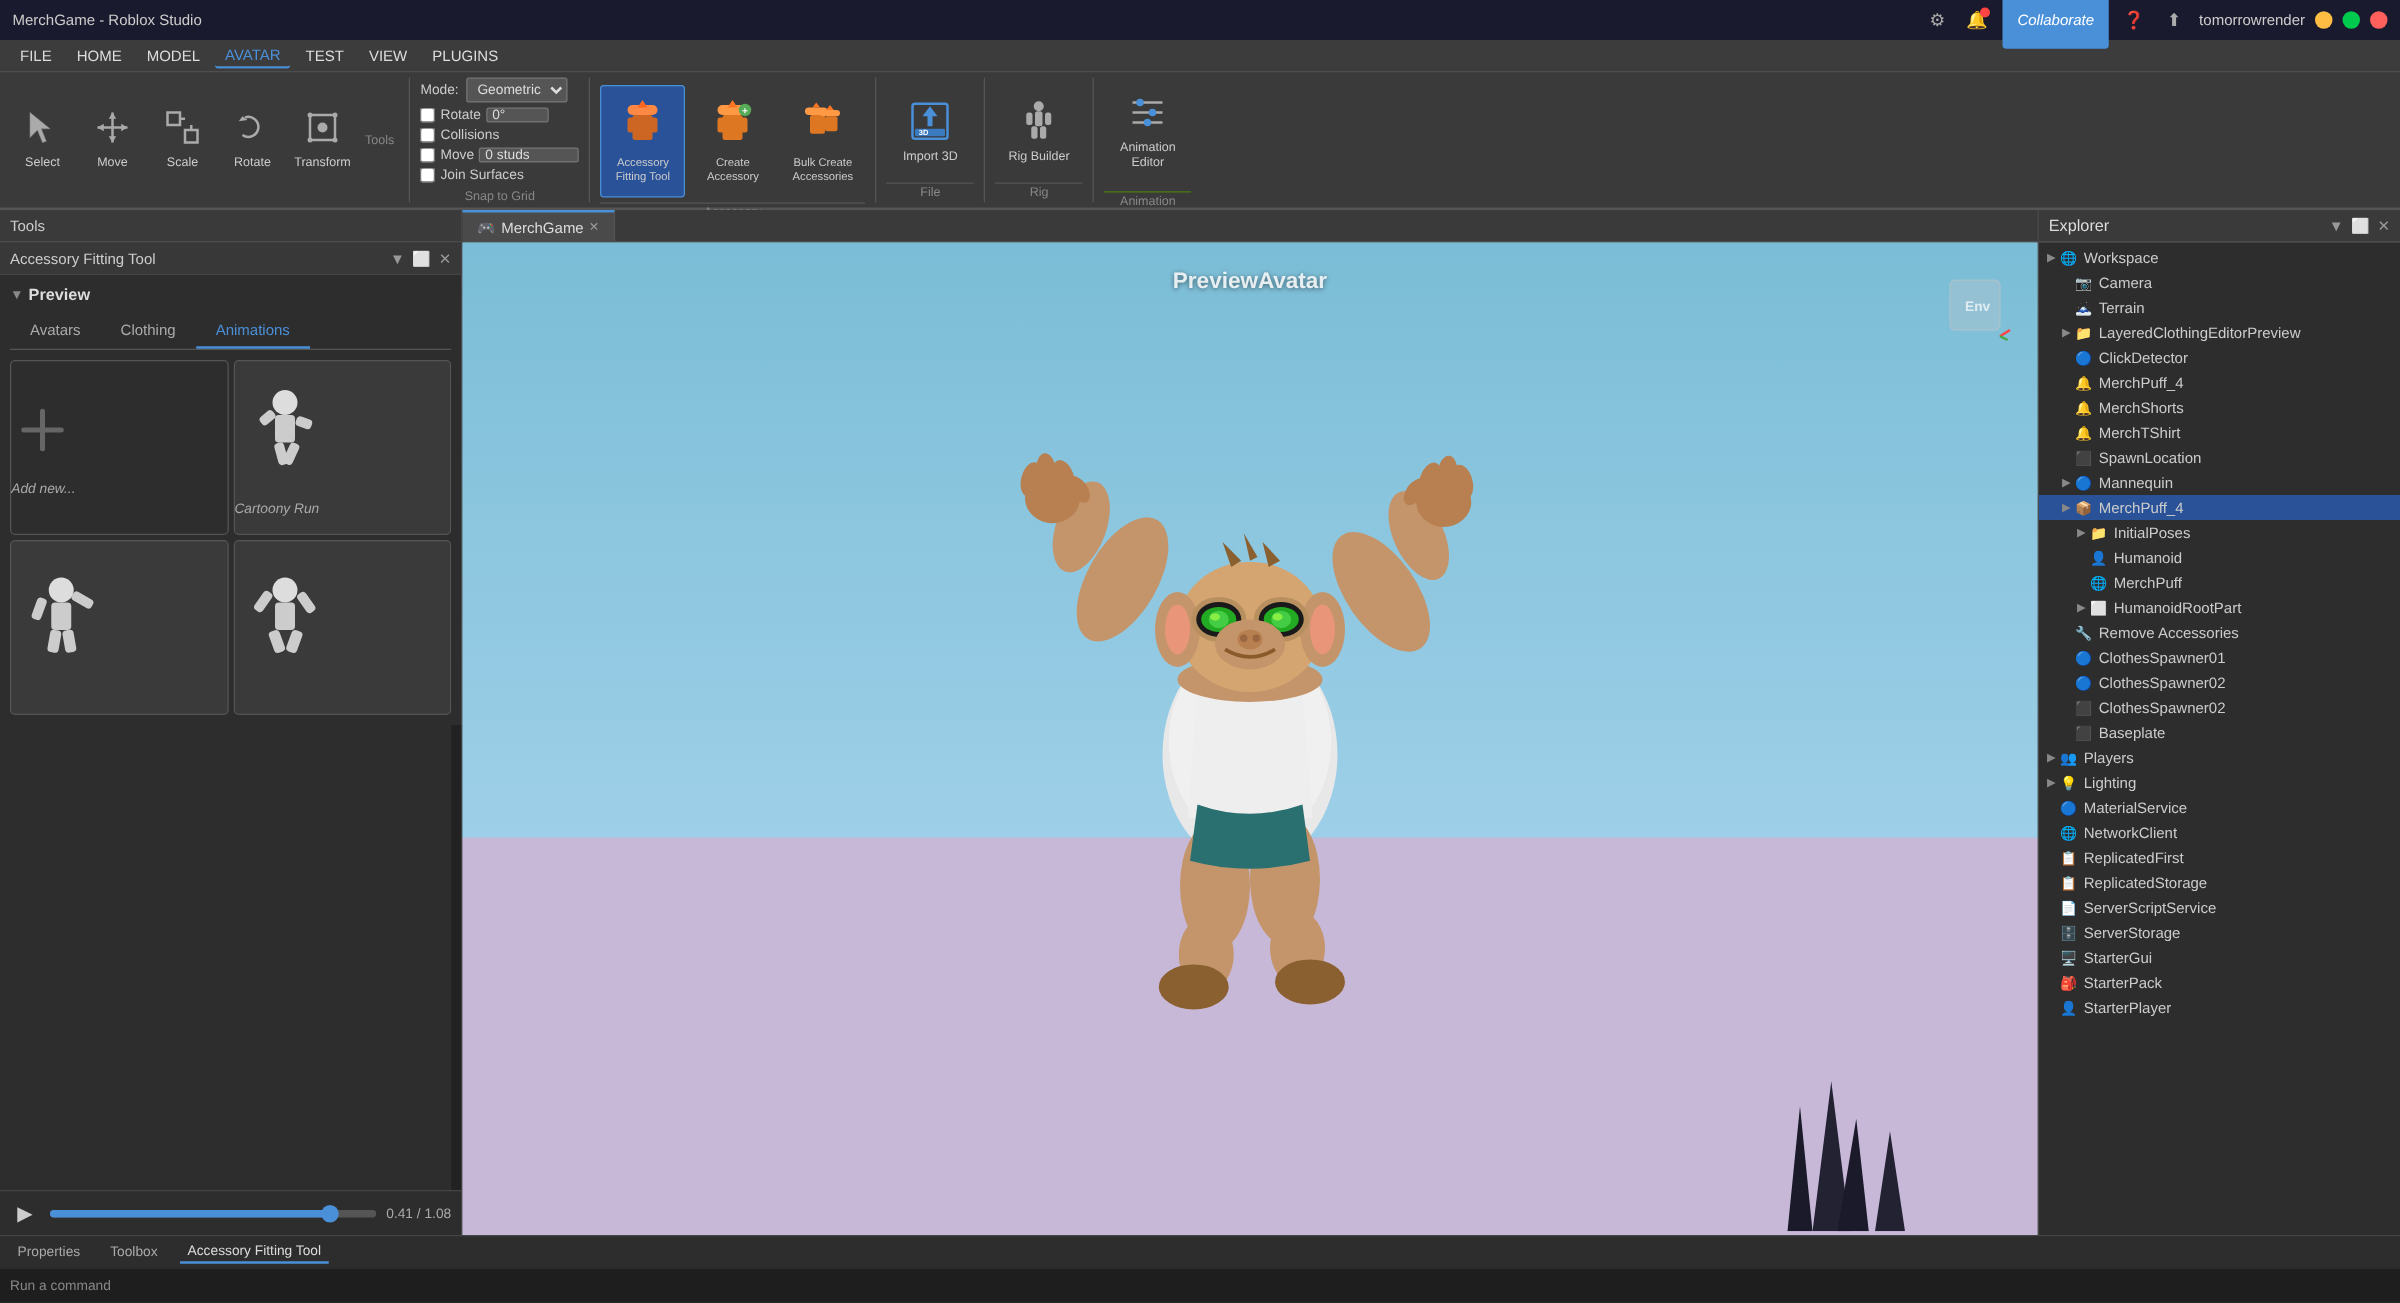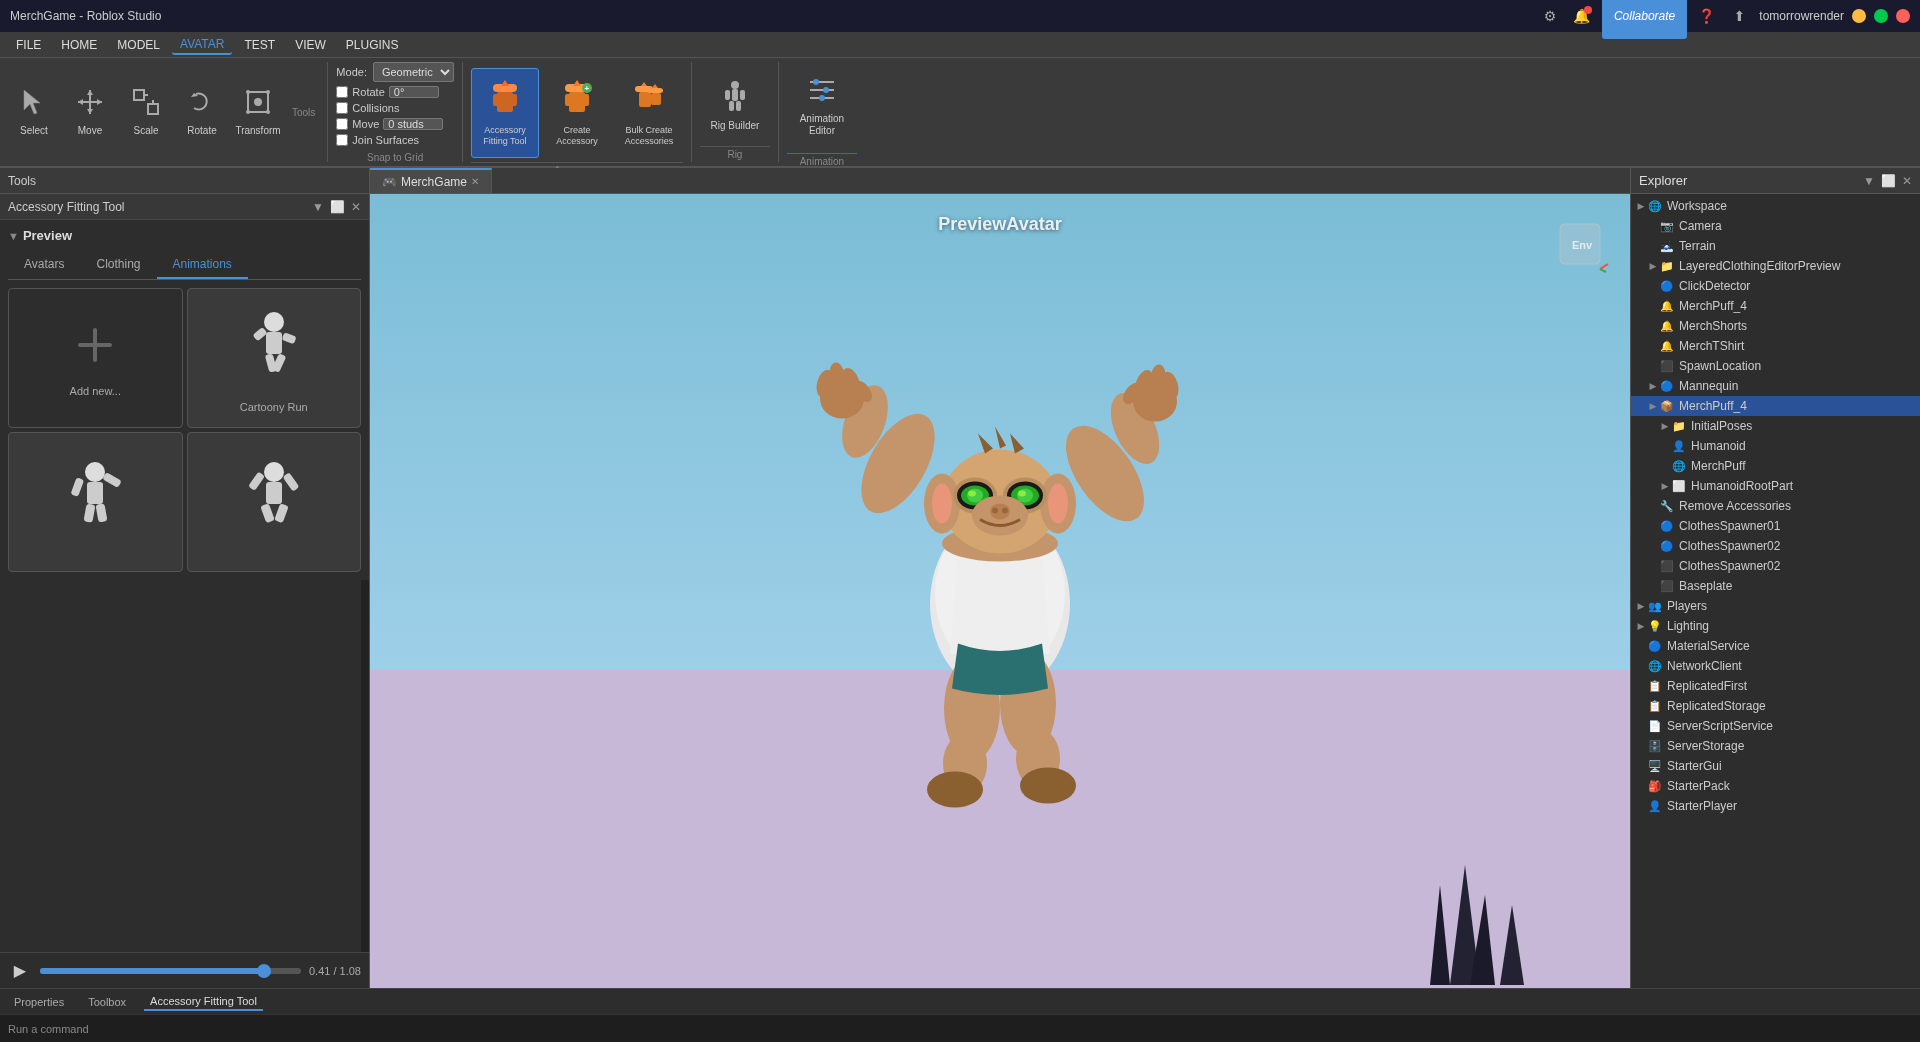--- a/index.html
+++ b/index.html
@@ -197,25 +197,25 @@
       display: grid;
       grid-template-columns: 1fr 1fr;
       gap: 4px;
     }
     .preview-item {
       background: #3a3a3a;
       border: 1px solid #555;
       border-radius: 4px;
       display: flex;
       flex-direction: column;
-      align-items: center;
       justify-content: center;
       height: 140px;
       cursor: pointer;
       position: relative;
+      font-style: italic;
     }
     .preview-item .item-icon { font-size: 36px; color: #888; }
     .preview-item .item-label { font-size: 11px; color: #aaa; margin-top: 4px; }
     .preview-item.add-new { background: #2d2d2d; }
     .preview-item.add-new .item-icon { font-size: 48px; color: #666; }
 
     
     .preview-scroll-area {
       max-height: 320px;
       overflow-y: auto;
@@ -577,21 +577,21 @@
       <label for="rotate-cb">Rotate</label>
       <input type="text" value="0°" class="snap-input" style="width: 50px;">
     </div>
     <div class="checkbox-item">
       <input type="checkbox" id="coll-cb" style="">
       <label for="coll-cb">Collisions</label>
     </div>
     <div class="checkbox-item">
       <input type="checkbox" id="move-cb" style="">
       <label for="move-cb">Move</label>
-      <input type="text" value="0 studs" class="snap-input" style="width: 60px;">
+      <input type="text" value="0 studs" class="snap-input" style="width: 80px;">
     </div>
     <div class="checkbox-item">
       <input type="checkbox" id="join-cb" style="">
       <label for="join-cb">Join Surfaces</label>
     </div>
     <div style="font-size:10px; color:#888; text-align:center; margin-top:2px;">Snap to Grid</div>
   </div>
 
   <div class="toolbar-group" style="flex-direction:column; align-items:center; justify-content:flex-start; padding-top:6px;">
     <div style="display:flex; gap:4px; align-items:center; flex:1;">
@@ -634,20 +634,34 @@
             <polygon points="26,4 23,8 29,8" fill="#ff7722"></polygon>
             <rect x="22" y="13" width="10" height="12" rx="2" fill="#dd7722"></rect>
           </svg>
         </div>
         <div class="label" style="font-size:9px;">Bulk Create Accessories</div>
       </div>
     </div>
     <div class="toolbar-section-label" style="width:100%; border-top:1px solid #555; padding-top:2px;">Accessory</div>
   </div>
 
+  <div class="toolbar-group" style="flex-direction:column; align-items:center; justify-content:flex-start; padding-top:6px;">
+    <div class="tool-btn-large">
+      <div>
+        <svg width="36" height="36" viewBox="0 0 36 36">
+          <rect x="4" y="4" width="28" height="28" rx="2" fill="none" stroke="#4a90d9" stroke-width="2"></rect>
+          <polygon points="18,6 12,14 16,14 16,22 20,22 20,14 24,14" fill="#4a90d9"></polygon>
+          <rect x="6" y="24" width="24" height="6" rx="1" fill="#3a7abf"></rect>
+          <text x="9" y="29" fill="white" font-size="6" font-weight="bold">3D</text>
+        </svg>
+      </div>
+      <div class="label">Import 3D</div>
+    </div>
+    <div class="toolbar-section-label" style="width:100%; border-top:1px solid #555; padding-top:2px;">File</div>
+  </div>
 
   <div class="toolbar-group" style="flex-direction:column; align-items:center; justify-content:flex-start; padding-top:6px;">
     <div class="tool-btn-large">
       <div>
         <svg width="36" height="36" viewBox="0 0 36 36">
           <circle cx="18" cy="6" r="4" fill="#aaa"></circle>
           <rect x="15" y="10" width="6" height="12" rx="2" fill="#aaa"></rect>
           <rect x="8" y="11" width="5" height="10" rx="2" fill="#aaa"></rect>
           <rect x="23" y="11" width="5" height="10" rx="2" fill="#aaa"></rect>
           <rect x="12" y="22" width="5" height="10" rx="2" fill="#aaa"></rect>

